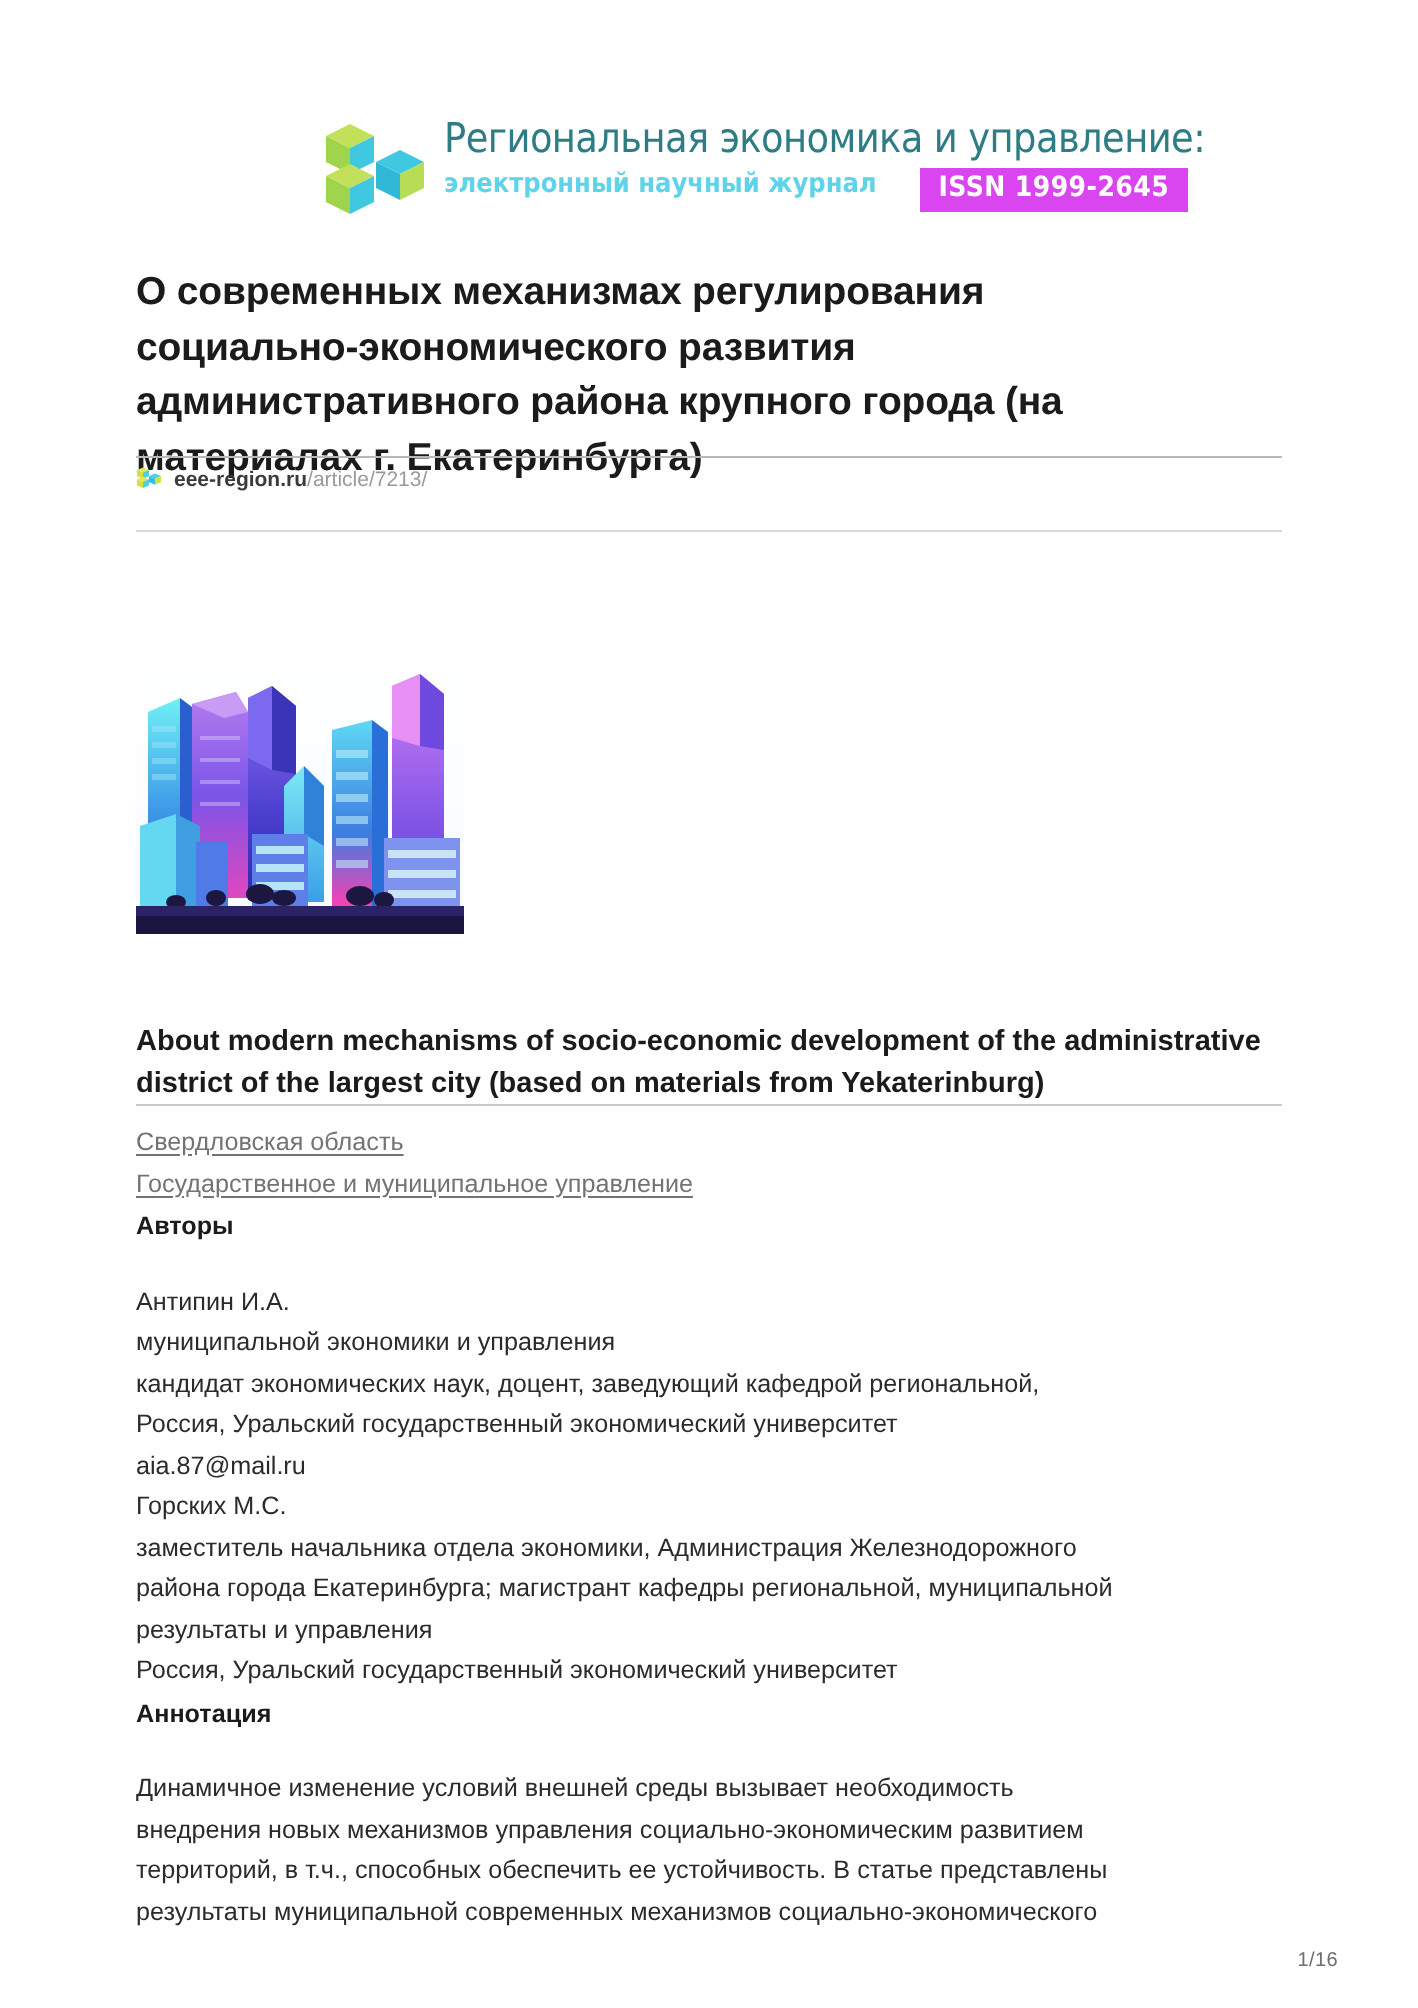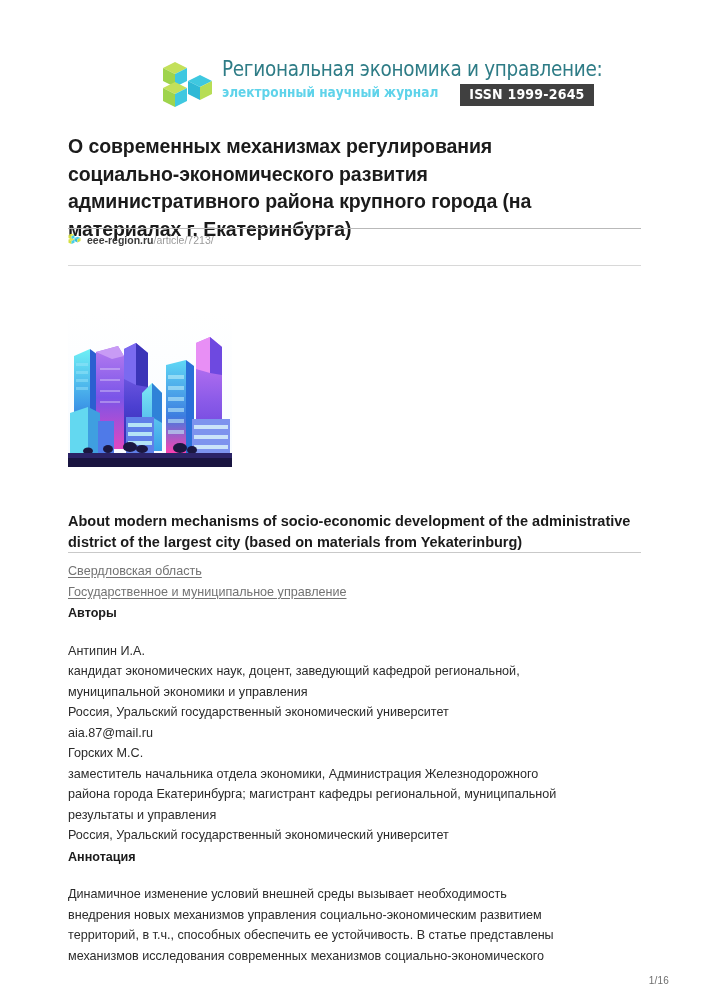--- a/index.html
+++ b/index.html
@@ -61,21 +61,21 @@
   .masthead-subtitle {
     font-family: "DejaVu Sans Condensed", "Liberation Sans", sans-serif;
     font-size: 13.5px;
     line-height: 17px;
     color: #5fd3ea;
     font-weight: 600;
     white-space: nowrap;
   }
   .issn-badge {
     margin-left: 22px;
-    background: #404040;
+    background: #d946ef;
     color: #ffffff;
     font-family: "DejaVu Sans Condensed", "Liberation Sans", sans-serif;
     font-size: 14px;
     line-height: 19px;
     font-weight: 600;
     padding: 1px 9px 2px 9px;
     white-space: nowrap;
     letter-spacing: 0.2px;
   }
 
@@ -378,41 +378,41 @@
 
     <a class="cat-link" href="#">Свердловская область</a>
     <a class="cat-link" href="#">Государственное и муниципальное управление</a>
 
     <div class="section-head">Авторы</div>
 
     <div class="spacer-sm"></div>
 
     <div>
       <div class="author-name">Антипин И.А.</div>
+      <div class="author-line">муниципальной экономики и управления</div>
       <div class="author-line">кандидат экономических наук, доцент, заведующий кафедрой региональной,</div>
-      <div class="author-line">муниципальной экономики и управления</div>
       <div class="author-line">Россия, Уральский государственный экономический университет</div>
       <div class="author-email">aia.87@mail.ru</div>
     </div>
 
     <div>
       <div class="author-name">Горских М.С.</div>
       <div class="author-line">заместитель начальника отдела экономики, Администрация Железнодорожного</div>
       <div class="author-line">района города Екатеринбурга; магистрант кафедры региональной, муниципальной</div>
       <div class="author-line">результаты и управления</div>
       <div class="author-line">Россия, Уральский государственный экономический университет</div>
     </div>
 
     <div class="section-head">Аннотация</div>
 
     <div class="spacer-sm"></div>
 
     <div class="abstract-p">
       <div>Динамичное изменение условий внешней среды вызывает необходимость</div>
       <div>внедрения новых механизмов управления социально-экономическим развитием</div>
       <div>территорий, в т.ч., способных обеспечить ее устойчивость. В статье представлены</div>
-      <div>механизмов исследования современных механизмов социально-экономического</div>
+      <div>результаты муниципальной современных механизмов социально-экономического</div>
     </div>
   </div>
 
   <div class="page-number">1/16</div>
 
 </div>
 
 </body></html>

